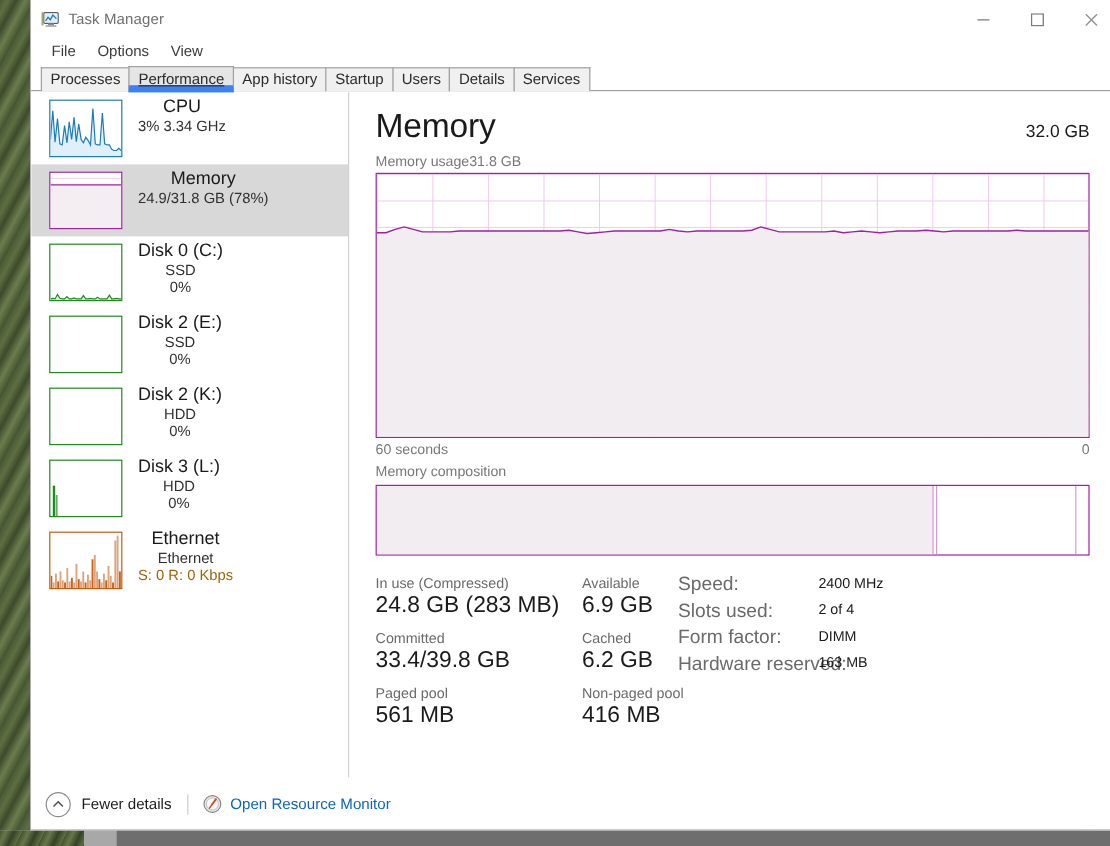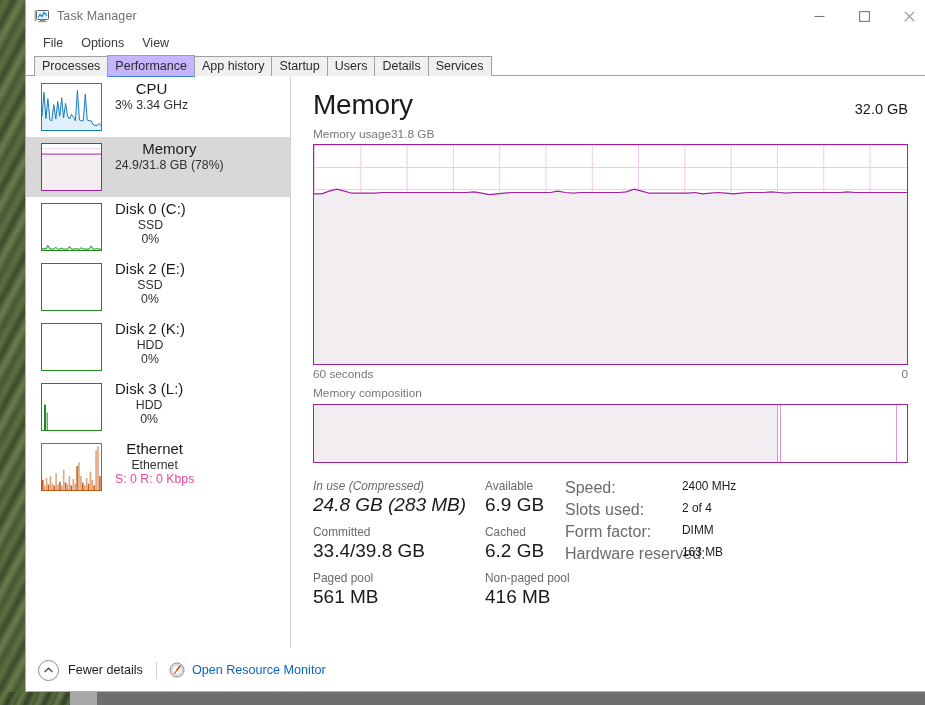--- a/index.html
+++ b/index.html
@@ -130,26 +130,27 @@
     color: #2b2b2b;
     background: #f0f0f0;
     border: 1px solid #a0a0a0;
     border-bottom: none;
     margin-right: -1px;
     box-sizing: border-box;
     cursor: default;
     z-index: 1;
   }
   .tab.active {
-    background: #c4b5fd;
+    background: #e5e5e5;
     height: 22px;
     line-height: 21px;
     z-index: 3;
-    border-bottom: 1px solid #3b82f6;
+    border-bottom: 6px solid #3b82f6;
     margin-bottom: -1px;
+    text-decoration: underline;
   }
 
   
   #tm-body {
     position: absolute;
     left: 0; top: 77px; right: 0; bottom: 43px;
     display: flex;
     background: #ffffff;
   }
 
@@ -191,21 +192,21 @@
   .side-title {
     font-size: 15px;
     color: #1a1a1a;
     white-space: nowrap;
   }
   .side-sub {
     font-size: 12.3px;
     color: #303030;
     white-space: nowrap;
   }
-  .side-sub.dim { color: #ec4899; }
+  .side-sub.dim { color: #a16207; }
 
   
   #detail-pane {
     flex: 1;
     position: relative;
     padding: 12px 24px 0 22px;
     box-sizing: border-box;
     overflow: hidden;
   }
   #detail-header {
@@ -563,21 +564,21 @@
 
       <div id="composition-bar">
         <div id="comp-inuse" style="width: 78.1%;"></div>
         <div class="comp-div" id="comp-div-1" style="left: 78.5%;"></div>
         <div class="comp-div" id="comp-div-2" style="left: 98.1%;"></div>
       </div>
 
       <div id="stats-area">
         <div id="stats-left">
             <div class="stat-row">
-              <div class="stat-block" style="width: 172px; font-style: italic;">
+              <div class="stat-block" style="width: 172px;">
                 <div class="stat-label">In use (Compressed)</div>
                 <div class="stat-value">24.8 GB (283 MB)</div>
               </div>
               <div class="stat-block" style="width: 80px;">
                 <div class="stat-label">Available</div>
                 <div class="stat-value">6.9 GB</div>
               </div>
             </div>
             <div class="stat-row">
               <div class="stat-block" style="width: 172px;">

